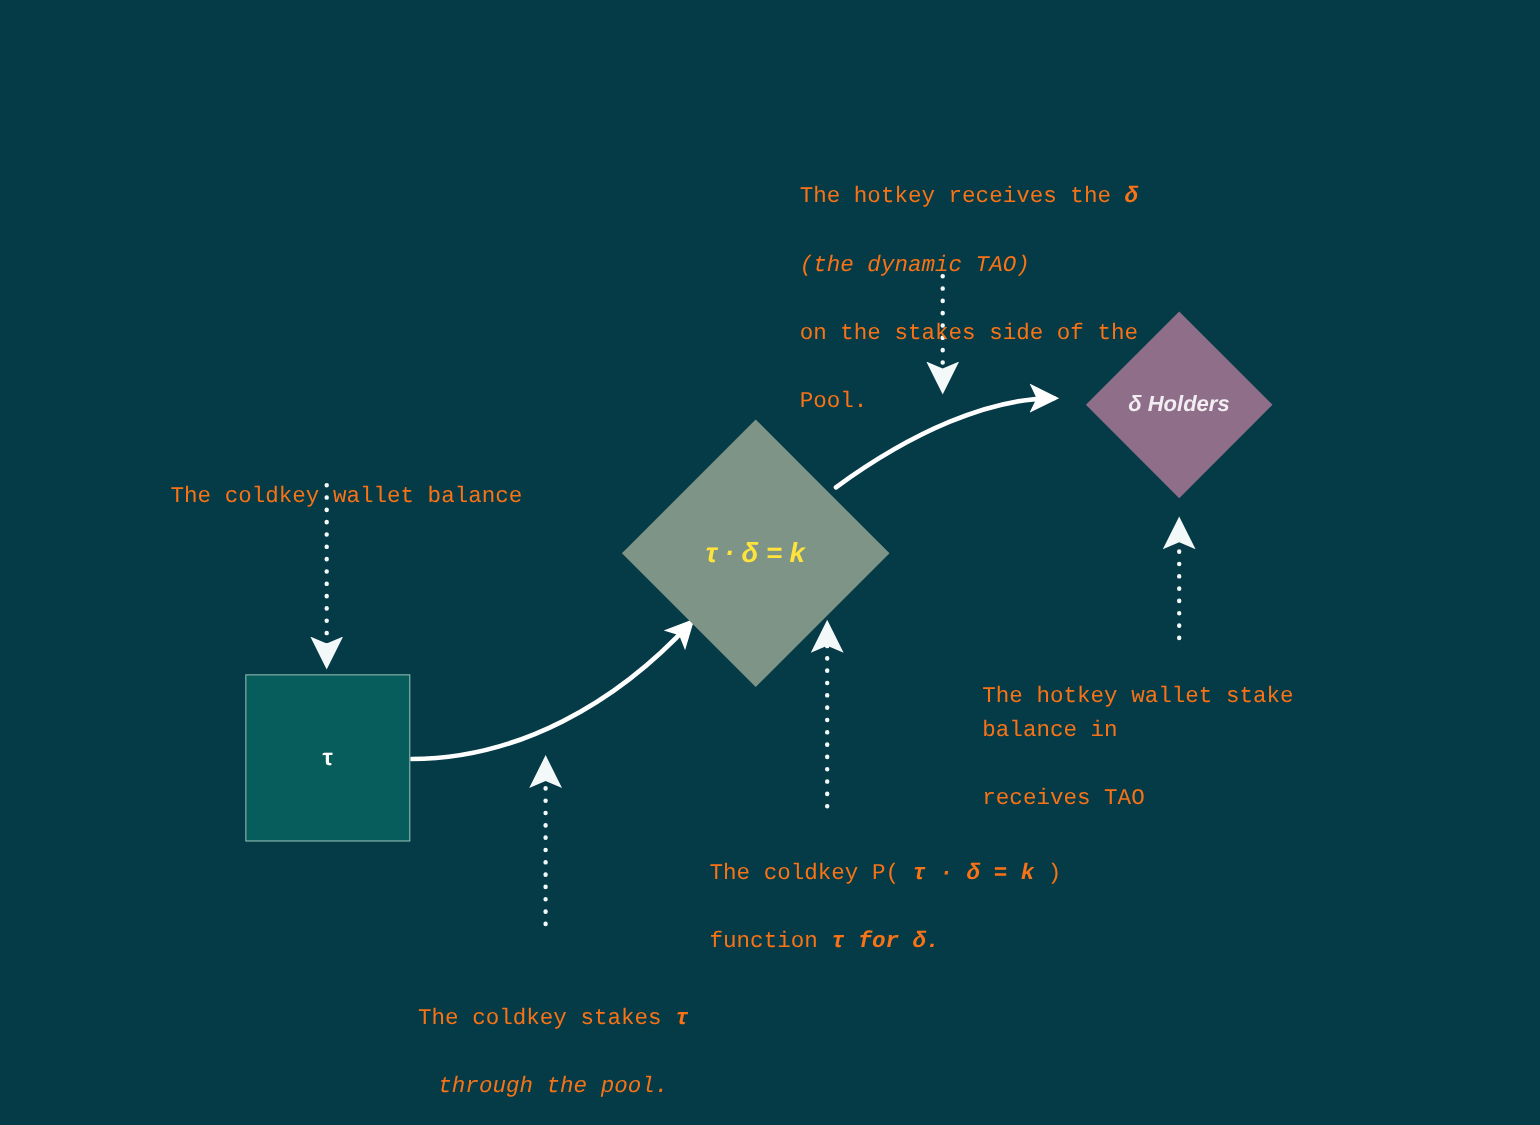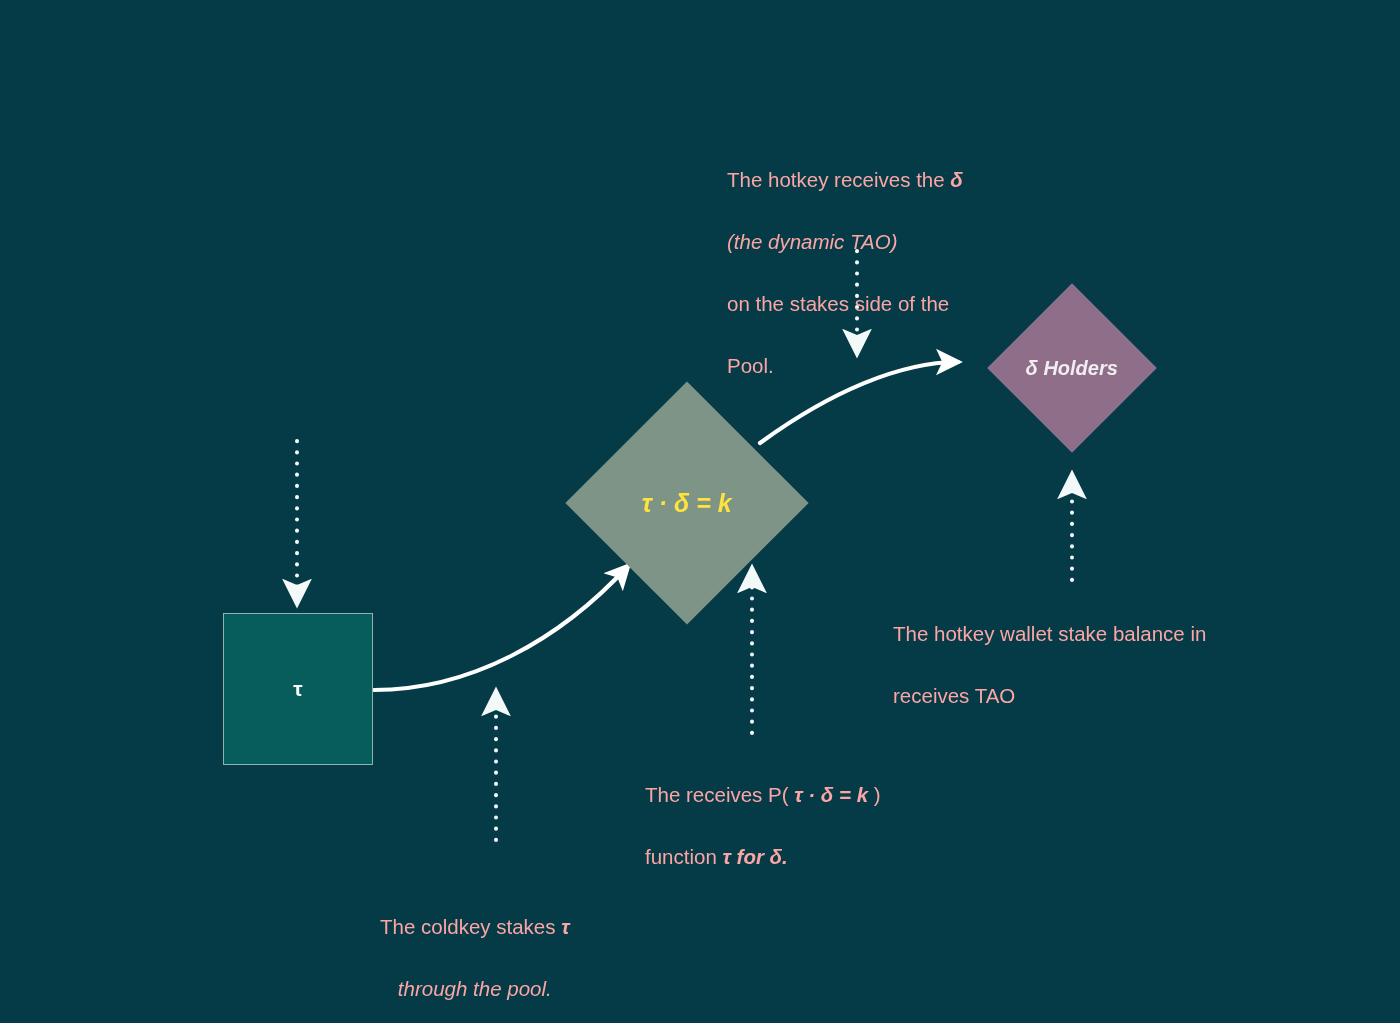--- a/index.html
+++ b/index.html
@@ -73,24 +73,25 @@
     background: #8e6e88;
   }
   .holders-diamond .lbl {
     color: #f2edf2;
     font-size: 20px;
     font-weight: 700;
     font-style: italic;
   }
   .caption {
     position: absolute;
-    color: #fca5a5;
+    color: #f97316;
     font-size: 20.5px;
     line-height: 31px;
     white-space: pre-line;
+    font-family: Liberation Mono, monospace;
   }
   .caption b { font-weight: 700; font-style: italic; }
   .caption i { font-style: italic; }
   .cap-coldkey-balance { left: 155px; top: 405px; }
   .cap-hotkey-receives { left: 727px; top: 133px; }
   .cap-hotkey-stake    { left: 893px; top: 587px; text-align: left; width: 355px;}
   .cap-function        { left: 645px; top: 748px; }
   .cap-coldkey-stakes  { left: 380px; top: 880px; text-align: center; }
 </style>
 </head>
@@ -128,35 +129,38 @@
   </div>
 
   <div class="node diamond pool-diamond">
     <span class="lbl">τ · δ = k</span>
   </div>
 
   <div class="node diamond holders-diamond">
     <span class="lbl">δ Holders</span>
   </div>
 
+  <div class="caption cap-coldkey-balance">
+    <span>The coldkey wallet balance</span>
+  </div>
 
   <div class="caption cap-hotkey-receives">
     <span>The hotkey receives the </span><b>δ</b><br>
     <i>(the dynamic TAO)</i><br>
     <span>on the stakes side of the</span><br>
     <span>Pool.</span>
   </div>
 
   <div class="caption cap-hotkey-stake">
     <span>The hotkey wallet stake balance in</span><br>
     <span>receives TAO</span>
   </div>
 
   <div class="caption cap-function">
-    <span>The receives P( </span><b>τ · δ = k</b><span> )</span><br>
+    <span>The coldkey P( </span><b>τ · δ = k</b><span> )</span><br>
     <span>function </span><b>τ for δ.</b>
   </div>
 
   <div class="caption cap-coldkey-stakes">
     <span>The coldkey stakes </span><b>τ</b><br>
     <i>through the pool.</i>
   </div>
 
 </div>
 

